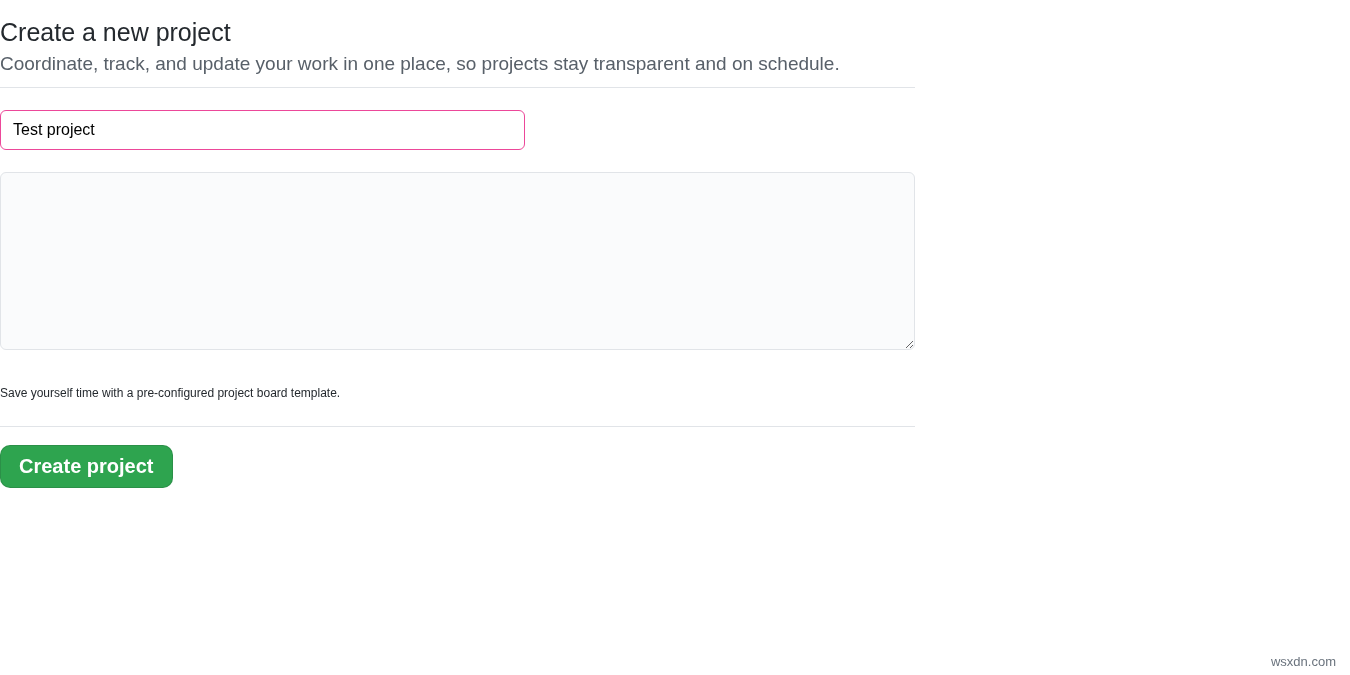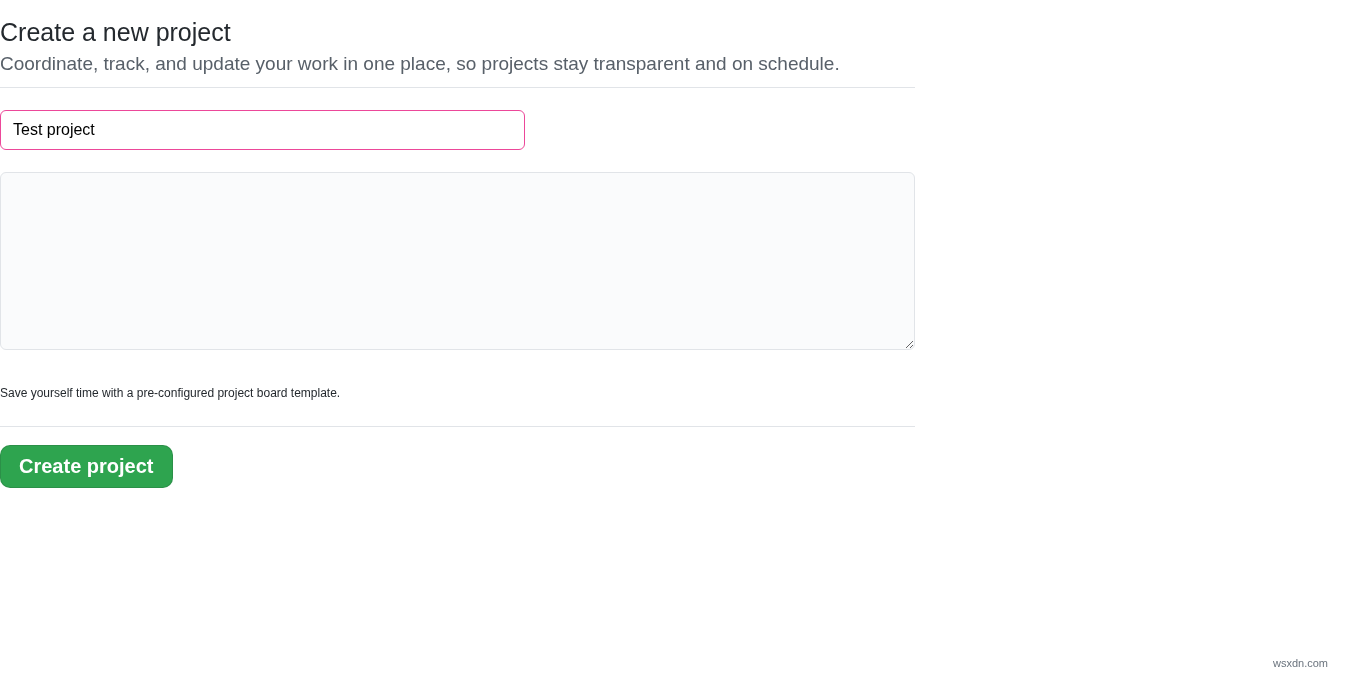--- a/index.html
+++ b/index.html
@@ -117,22 +117,22 @@
       color: #ffffff;
       background-color: #2ea44f;
       border: 1px solid rgba(27,31,35,0.15);
       border-radius: 10px;
       cursor: pointer;
       font-family: inherit;
     }
     .watermark {
       position: absolute;
       bottom: 6px;
-      right: 22px;
-      font-size: 11px;
+      right: 14px;
+      font-size: 13px;
       color: #6a737d;
       margin-left: 8px;
     }
   </style>
 </head>
 <body>
 
 <div class="container">
 
   <h1 class="page-title">Create a new project</h1>

